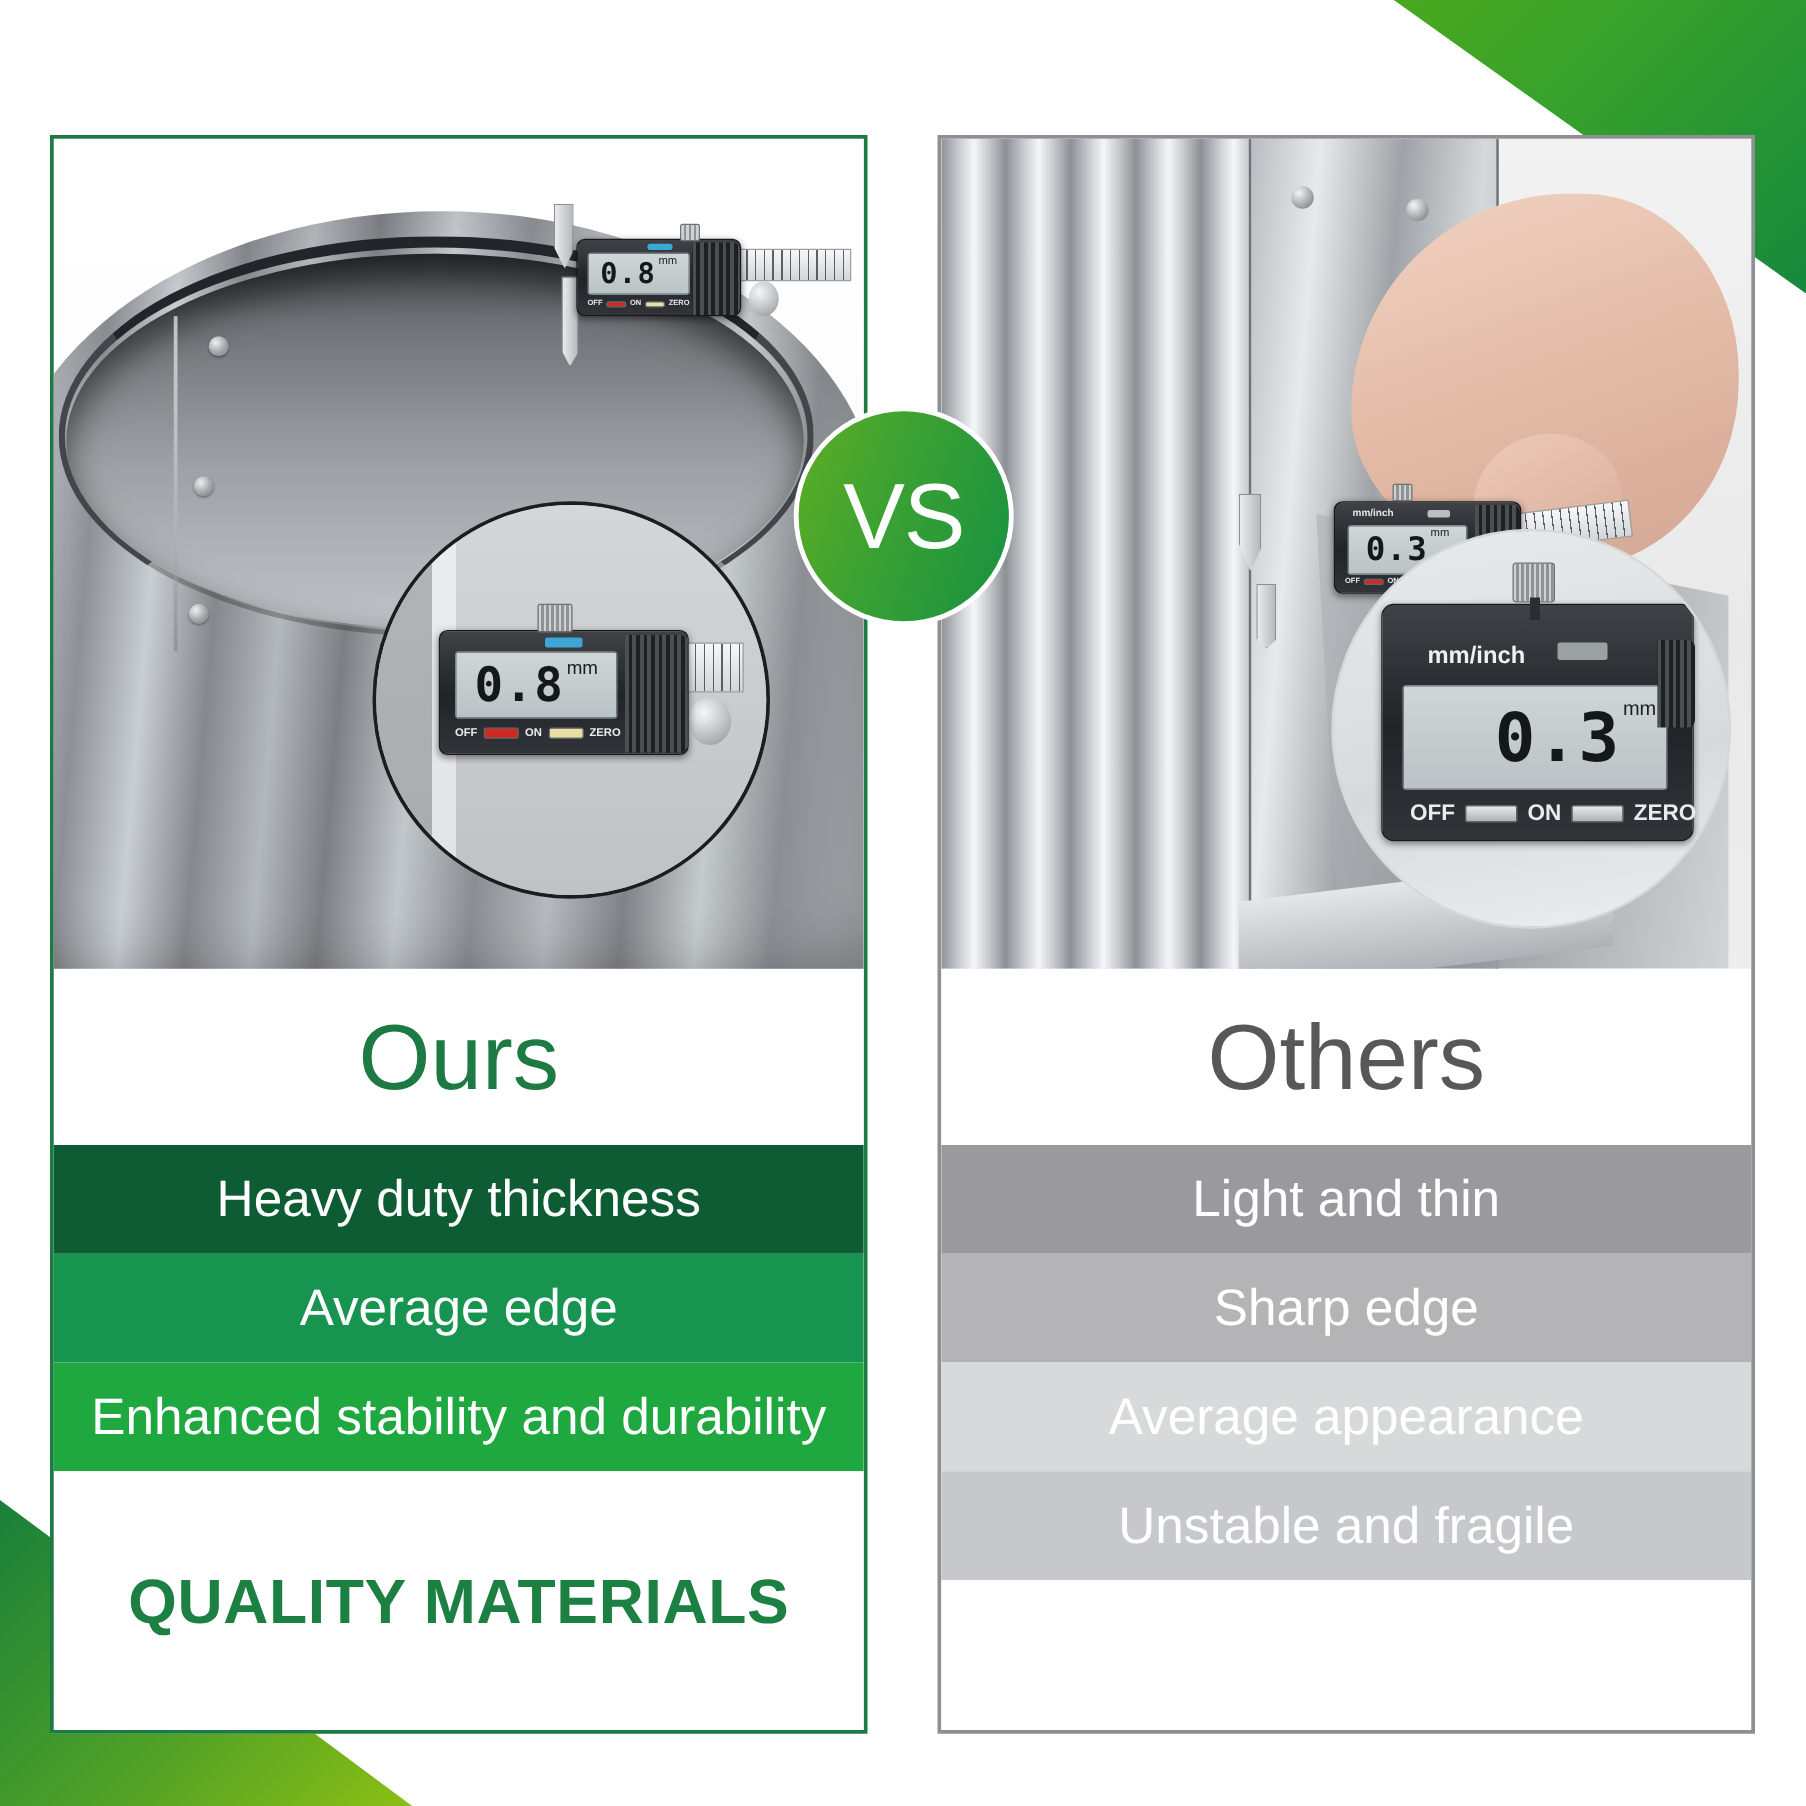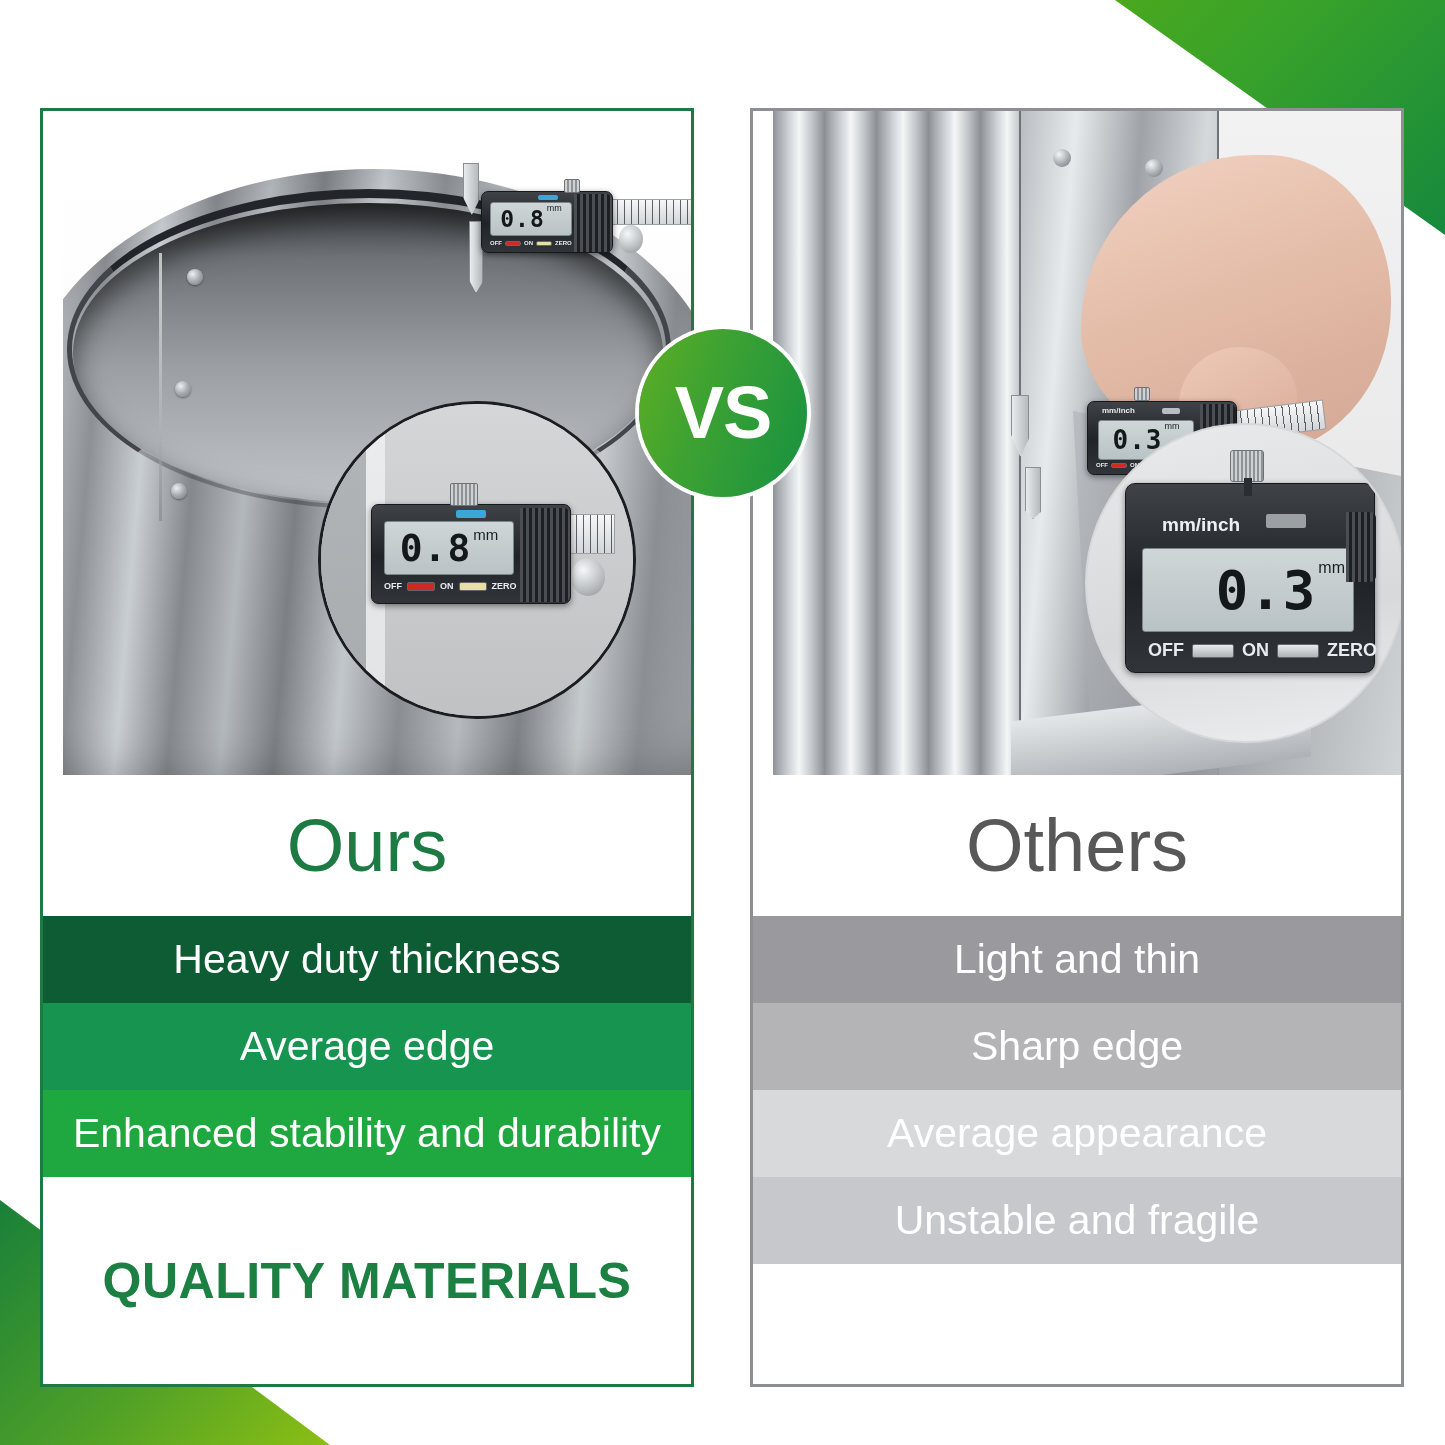--- a/index.html
+++ b/index.html
@@ -50,21 +50,20 @@
   }
   #panel-ours  { left: 40px;  border: 3px solid #1c7a42; height: 1279px; }
   #panel-others{ left: 750px; border: 3px solid #8d8f92; height: 1279px; }
 
   
   .photo {
     position: relative;
     height: 664px;
     overflow: hidden;
     flex: none;
-    margin-left: 20px;
   }
   #photo-ours   { background: linear-gradient(180deg,#ffffff 0%,#ffffff 10%,#f4f4f4 100%); }
   #photo-others { background: linear-gradient(180deg,#f2f2f2 0%,#e9e9e9 60%,#ededed 100%); }
 
   
   #rim-body {
     position: absolute;
     left: -40px; top: 58px;
     width: 700px; height: 640px;
     border-radius: 50% 50% 14% 14% / 38% 38% 10% 10%;
@@ -345,21 +344,21 @@
     background: linear-gradient(110deg,#5fae23 0%,#3da232 40%,#179141 100%);
     display: flex;
     align-items: center;
     justify-content: center;
     z-index: 30;
     box-shadow: 0 0 0 4px #ffffff;
   }
   #vs-text {
     color: #ffffff;
     font-size: 74px;
-    font-weight: bold;
+    font-weight: normal;
     letter-spacing: -1px;
     line-height: 1;
   }
 
   
   .heading-band {
     height: 141px;
     display: flex;
     align-items: center;
     justify-content: center;

